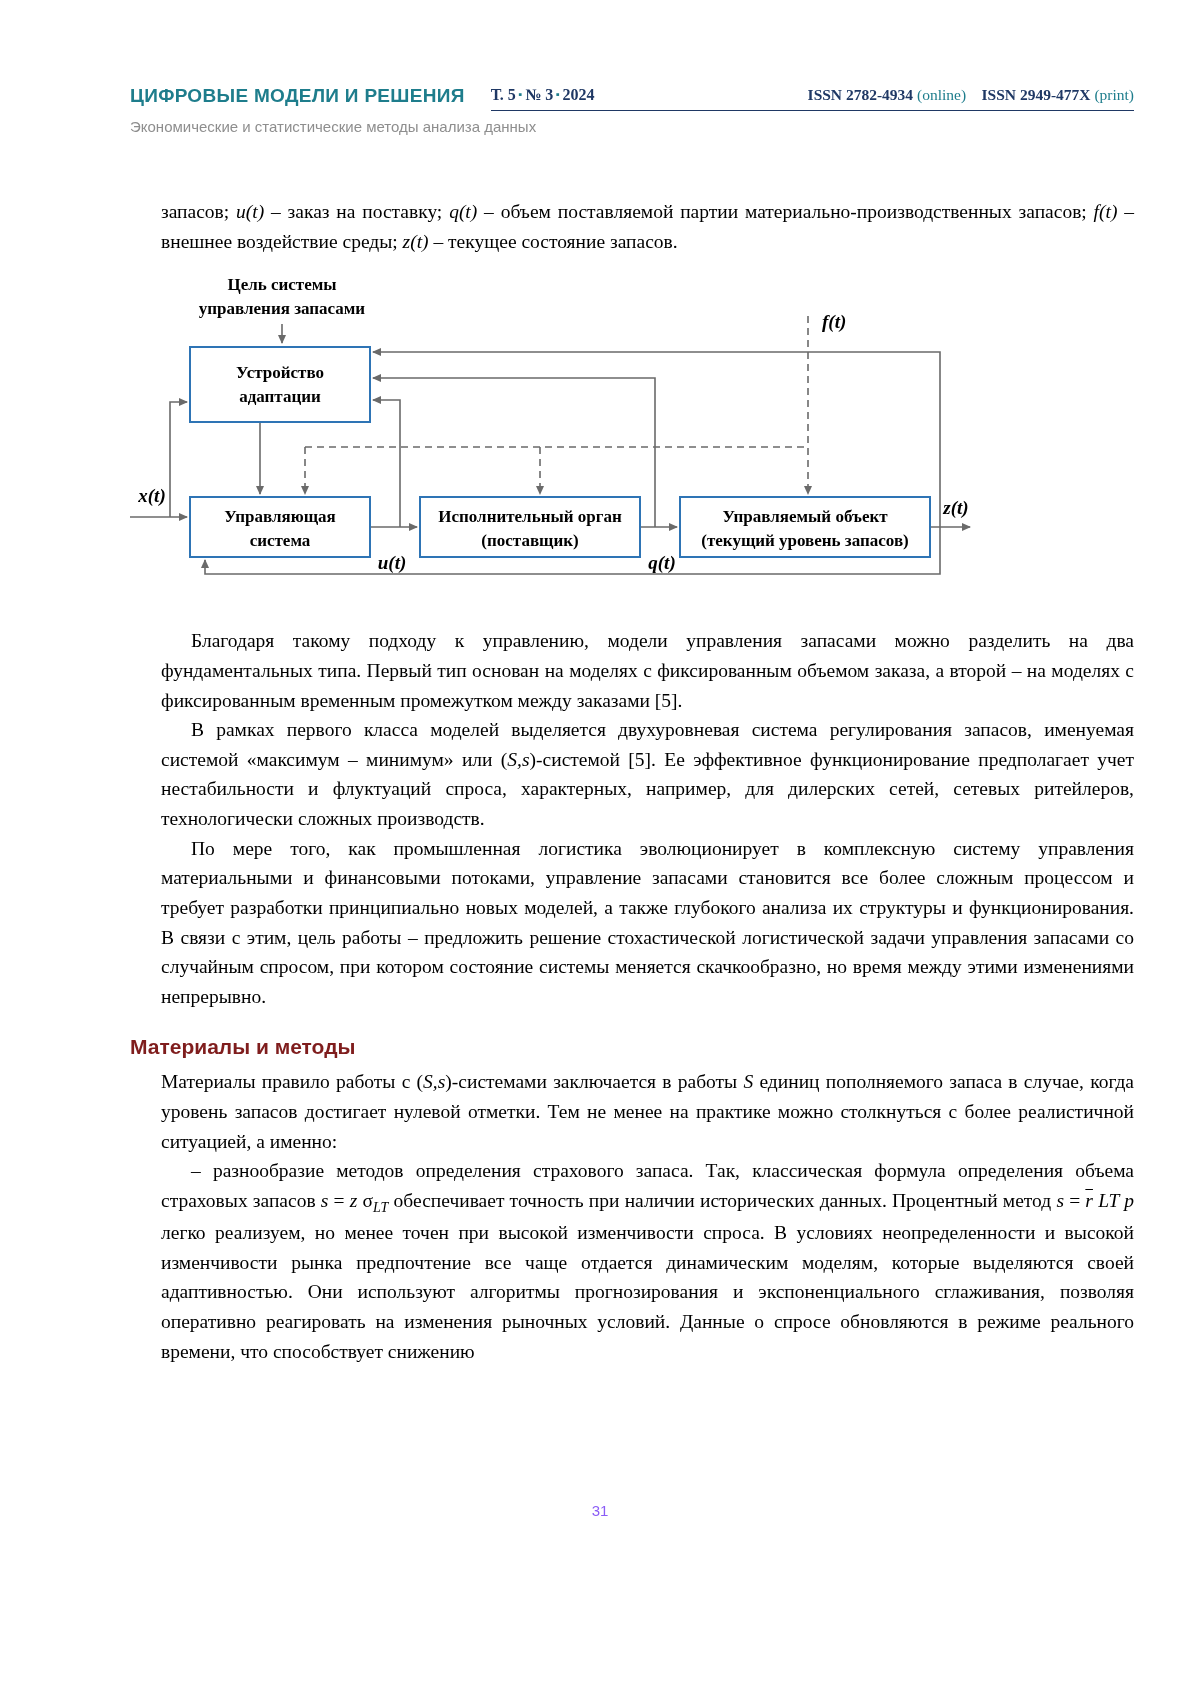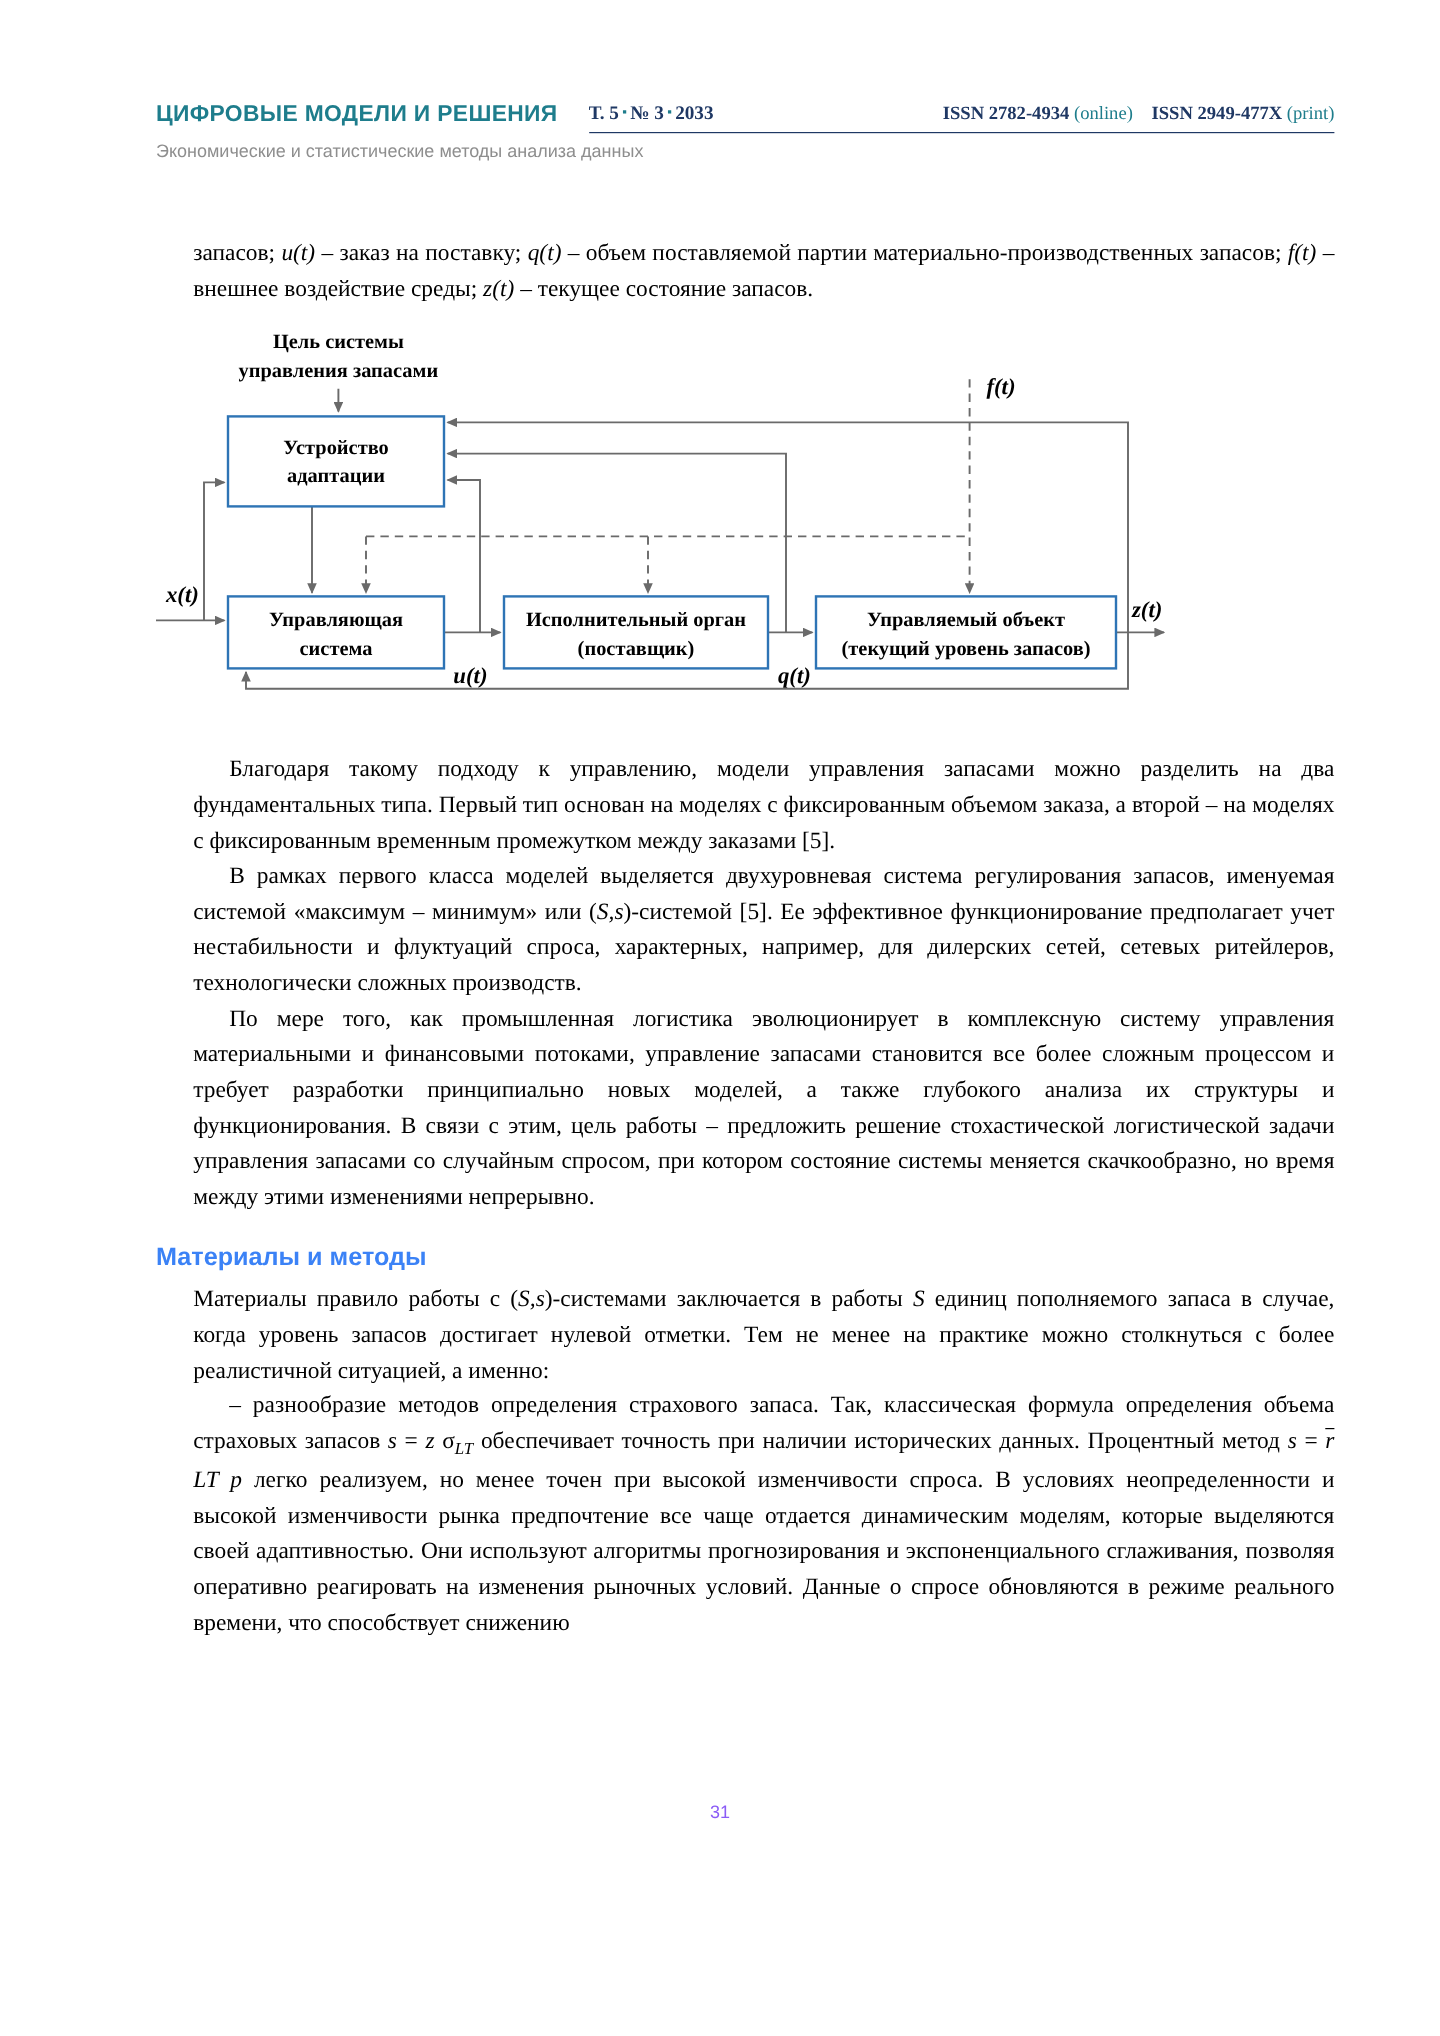--- a/index.html
+++ b/index.html
@@ -1,21 +1,21 @@
 <!DOCTYPE html>
 <html lang="ru"><head>
 <meta charset="utf-8">
 <style>
   * { margin:0; padding:0; box-sizing:border-box; }
   html,body { background:#ffffff; }
   body {
     width:1200px; height:1697px; overflow:hidden;
     font-family:"Liberation Serif", serif; color:#000;
   }
-  .page { position:relative; width:1200px; height:1697px; padding:85px 88px 0 130px; overflow:hidden; }
+  .page { position:relative; width:1200px; height:1697px; padding:85px 66px 0 130px; overflow:hidden; }
 
   
   .hdr-row { display:flex; align-items:flex-end; gap:26px; }
   .jtitle {
     font-family:"Liberation Sans", sans-serif; font-weight:bold; font-size:19px;
     color:#1E7D8C; letter-spacing:.3px; white-space:nowrap; padding-bottom:4px;
   }
   .hdr-right {
     flex:1; display:flex; justify-content:space-between; align-items:flex-end;
     border-bottom:1.5px solid #1F3864; padding-bottom:6px;
@@ -32,21 +32,21 @@
   
   main { margin-top:62px; }
   p.body { font-size:19.5px; line-height:1.52; text-align:justify;margin-left:31px; }
   p.ind  { text-indent:30px; }
   .it { font-style:italic; }
   .sb { vertical-align:sub; font-size:0.72em; }
   .ov { text-decoration:overline; }
 
   .sec {
     font-family:"Liberation Sans", sans-serif; font-weight:bold; font-size:21px;
-    color:#3b82f6; margin:24px 0 8px 0;
+    color:#7f1d1d; margin:24px 0 8px 0;
   }
 
   
   figure.diagram { margin:16px 0 30px 0; width:940px; }
   .caption { text-align:center; font-size:19px; margin-top:10px; }
   .cap-label { color:#2E74B5; }
 
   svg text { font-family:"Liberation Serif", serif; fill:#000; }
   .bx { font-size:17px; font-weight:bold; }
   .sg { font-size:19px; font-weight:bold; font-style:italic; }
@@ -62,21 +62,21 @@
 </style>
 </head>
 <body>
 
 <div class="page">
 
   <header>
     <div class="hdr-row">
       <div class="jtitle">ЦИФРОВЫЕ МОДЕЛИ И РЕШЕНИЯ</div>
       <div class="hdr-right">
-        <div class="vol"><span class="navy-b">Т. 5</span><span class="sep"> ▪ </span><span class="navy-b">№ 3</span><span class="sep"> ▪ </span><span class="navy-b">2033</span></div>
+        <div class="vol"><span class="navy-b">Т. 5</span><span class="sep"> ▪ </span><span class="navy-b">№ 3</span><span class="sep"> ▪ </span><span class="navy-b">2024</span></div>
         <div class="issn"><span class="navy-b">ISSN 2782-4934 </span><span class="teal">(online)</span><span>&nbsp;&nbsp;&nbsp;&nbsp;</span><span class="navy-b">ISSN 2949-477X </span><span class="teal">(print)</span></div>
       </div>
     </div>
     <div class="subtitle">Экономические и статистические методы анализа данных</div>
   </header>
 
   <main>
 
     <p class="body"><span>запасов; </span><span class="it">u(t)</span><span> – заказ на поставку; </span><span class="it">q(t)</span><span> – объем поставляемой партии материально-производственных запасов; </span><span class="it">f(t)</span><span> – внешнее воздействие среды; </span><span class="it">z(t)</span><span> – текущее состояние запасов.</span></p>
 

